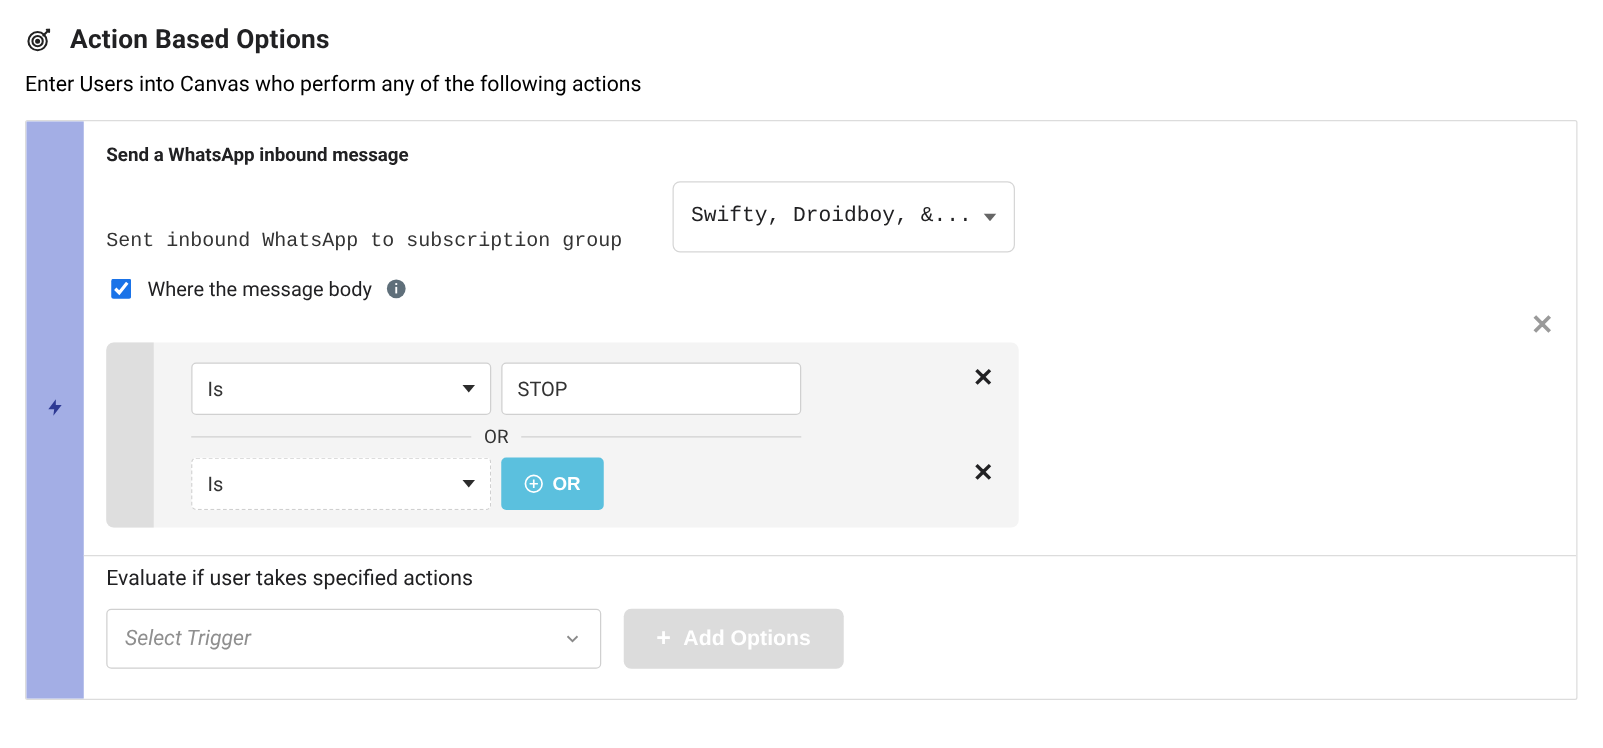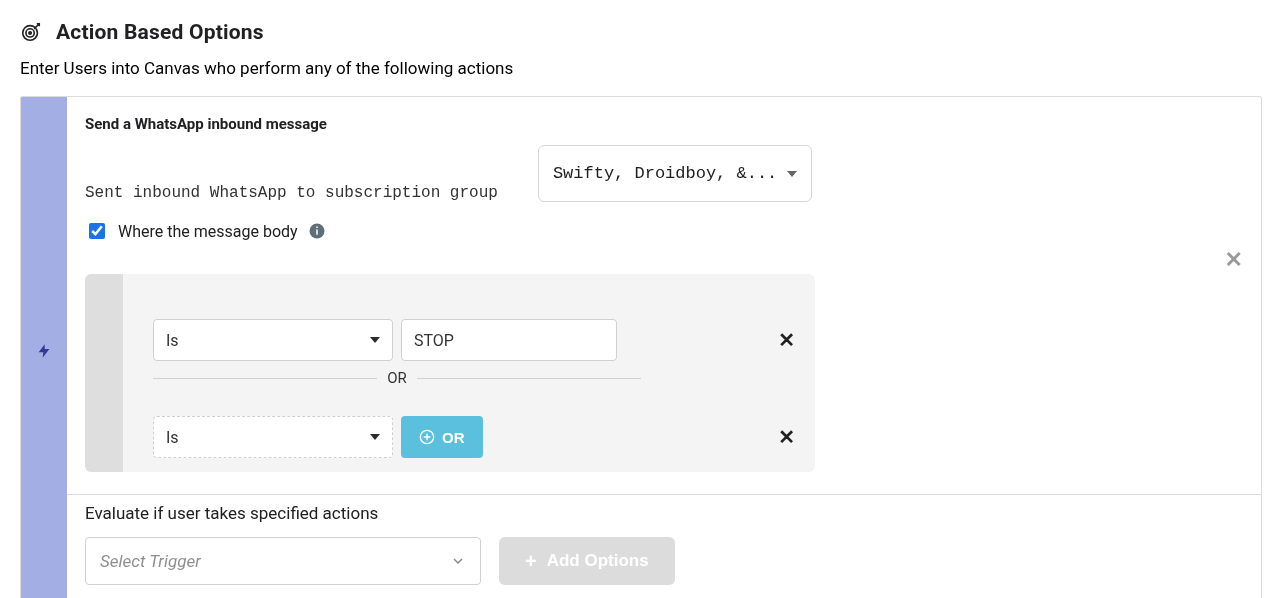--- a/index.html
+++ b/index.html
@@ -116,38 +116,36 @@
     width: 38px;
     background: #dedede;
     border-radius: 6px 0 0 6px;
   }
   .conditions-body {
     flex: 1;
     padding: 16px 14px 14px 30px;
   }
   .cond-row {
     display: flex;
-    align-items: center;
     gap: 8px;
-    margin-top: 29px;
   }
   .select, .textin {
     height: 42px;
     border: 1px solid #d0d0d0;
     border-radius: 4px;
     background: #fff;
     font-size: 16px;
     color: #333;
     display: flex;
     align-items: center;
   }
   .select { width: 240px; justify-content: space-between; padding: 0 12px; cursor:pointer; }
   .select.dashed { border-style: dashed; }
   .select .caret-down { border-top-color: #2c2c2c; }
-  .textin { width: 216px; padding: 0 12px; }
+  .textin { width: 240px; padding: 0 12px; }
   .cond-row .remove {
     margin-left: auto;
     font-size: 20px;
     font-weight: 900;
     cursor: pointer;
     padding: 0 6px;
   }
   .or-divider {
     display: flex;
     align-items: center;

